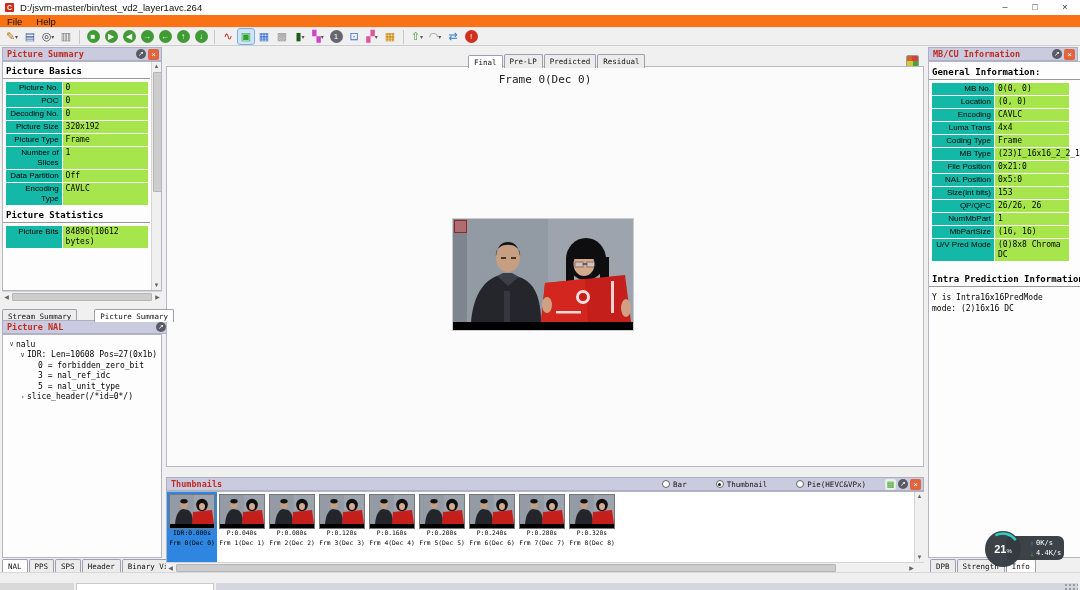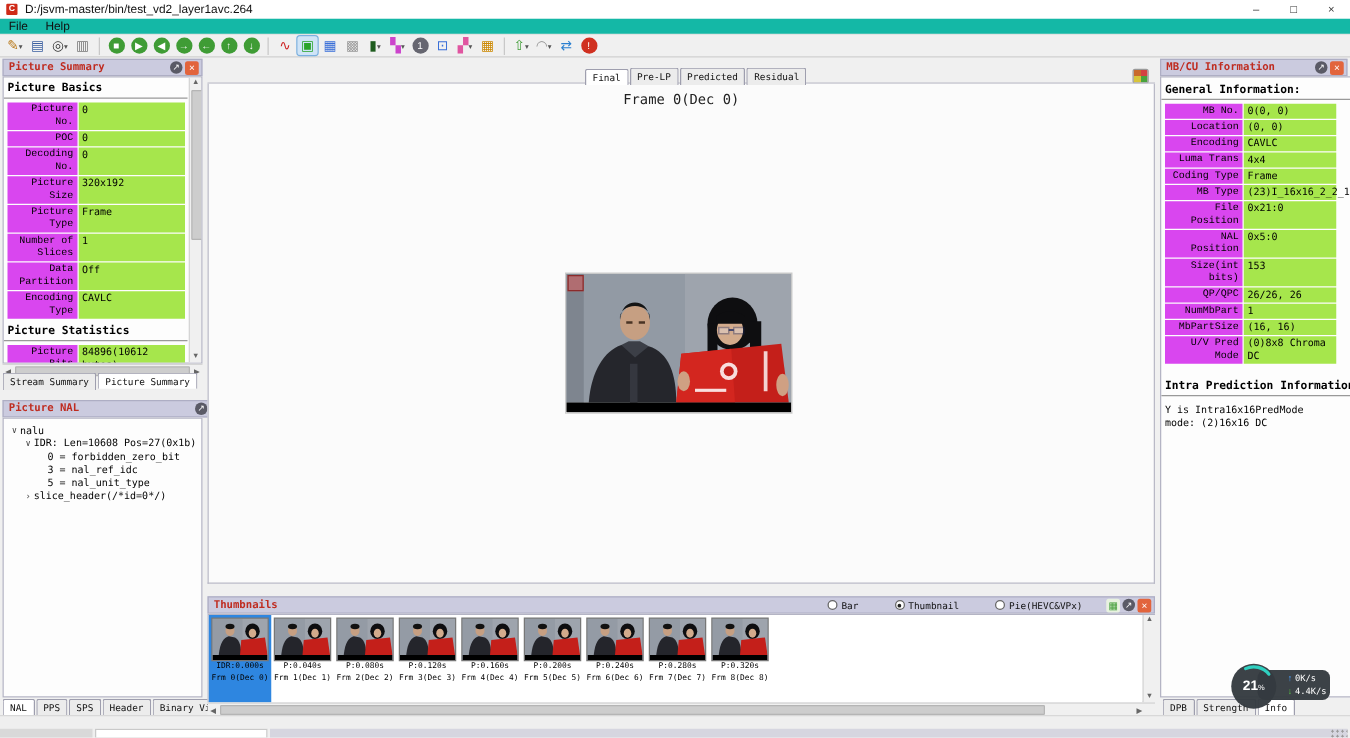--- a/index.html
+++ b/index.html
@@ -6,41 +6,41 @@
   html,body { width:1080px; height:590px; overflow:hidden; }
   body { font-family:"Liberation Sans", sans-serif; background:#f0f0f0; position:relative; }
   #app { position:absolute; inset:0; width:1080px; height:590px; background:#f0f0f0; }
 
   
   .titlebar { position:absolute; left:0; top:0; width:1080px; height:15px; background:#ffffff; display:flex; align-items:center; }
   .appicon { width:9px; height:9px; margin-left:5px; background:#cf2a18; color:#fff; font-size:7px; line-height:9px; text-align:center; font-weight:bold; border-radius:1px; }
   .titletext { font-size:9.5px; color:#111; margin-left:6px; flex:1; }
   .winbtns { display:flex; height:15px; }
   .winbtn { width:30px; text-align:center; font-size:9px; color:#333; line-height:15px; }
-  .menubar { position:absolute; left:0; top:15px; width:1080px; height:13px; background:#14b8a6; display:flex; align-items:center; border-bottom:1px solid #e3e3e3; }
+  .menubar { position:absolute; left:0; top:15px; width:1080px; height:13px; background:#f97316; display:flex; align-items:center; border-bottom:1px solid #e3e3e3; }
   .menuitem { font-size:9.5px; color:#111; padding:0 7px; }
   .toolbar { position:absolute; left:0; top:28px; width:1080px; height:18px; background:#f0f0f0; border-bottom:1px solid #cfcfcf; display:flex; align-items:center; padding-left:3px; }
   .tbi { width:16px; height:15px; display:flex; align-items:center; justify-content:center; font-size:11px; margin:0 1px; border-radius:2px; position:relative; }
   .tbi.active { background:#cfe4f7; outline:1px solid #7ab0e0; }
   .tbi .circ { width:13px; height:13px; border-radius:50%; color:#fff; font-size:8px; display:flex; align-items:center; justify-content:center; }
   .tbi .dd { font-size:6px; color:#555; margin-left:0px; }
   .tb-sep { width:1px; height:14px; background:#c8c8c8; margin:0 4px; }
 
   
   .panel-hdr { position:absolute; height:14px; background:#cbcbdf; border:1px solid #aeaec4; display:flex; align-items:center; }
   .panel-title { font-size:8.5px; font-weight:bold; color:#bf2c20; padding-left:4px; flex:1; font-family:"DejaVu Sans Mono", monospace; }
   .hbtn { width:11px; height:11px; margin-right:2px; display:flex; align-items:center; justify-content:center; font-size:8px; border-radius:2px; }
   .hbtn.float { background:#5a5a66; color:#fff; border-radius:50%; width:10px; height:10px; font-size:7px; }
   .hbtn.closeb { background:#e2643c; color:#fff; }
   .panel-body { position:absolute; background:#fdfdfd; border:1px solid #b4b4c4; overflow:hidden; }
 
   
   .sect-h { font-size:9px; font-weight:bold; font-family:"DejaVu Sans Mono", monospace; color:#000; padding:4px 3px 2px 3px; border-bottom:1px solid #999; margin-bottom:3px; }
   .irow { display:flex; align-items:stretch; margin:1px 2px 1px 3px; }
-  .ilbl { background:#d946ef; color:#000; font-size:8px; font-family:Liberation Mono, monospace; text-align:right; padding:1px 3px; line-height:1.25; }
+  .ilbl { background:#14b8a6; color:#000; font-size:8px; font-family:Liberation Sans, sans-serif; text-align:right; padding:1px 3px; line-height:1.25; }
   .ival { background:#a6e64c; color:#000; font-size:8px; font-family:"DejaVu Sans Mono", monospace; padding:1px 3px; margin-left:1px; line-height:1.25; }
   .ps .ilbl { width:56px; } .ps .ival { width:86px; }
   .mb .ilbl { width:62px; } .mb .ival { width:74px; }
 
   
   .vscroll { position:absolute; width:10px; background:#f0f0f0; border-left:1px solid #d5d5d5; }
   .vscroll .arr { height:9px; text-align:center; font-size:6px; color:#666; line-height:9px; }
   .vscroll .thumb { position:absolute; left:1px; right:1px; background:#cdcdcd; border:1px solid #b5b5b5; border-radius:1px; }
   .hscroll { position:absolute; height:10px; background:#f0f0f0; border-top:1px solid #d5d5d5; display:flex; align-items:center; }
   .hscroll .arr { width:9px; text-align:center; font-size:6px; color:#666; }
@@ -253,21 +253,21 @@
       <div class="arr">▲</div>
       <div class="thumb" style="top:10px; height:120px;"></div>
       <div class="arr" style="position:absolute; bottom:0; left:0; right:0;">▼</div>
     </div>
   </div>
   <div class="hscroll" style="left:2px; top:291px; width:160px;">
     <div class="arr">◀</div>
     <div class="thumbh"></div>
     <div class="arr">▶</div>
   </div>
-  <div class="tabbar" style="left:2px; top:297px; height:15px;" id="ps-tabs">
+  <div class="tabbar" style="left:2px; top:308px; height:15px;gap:16px;" id="ps-tabs">
       <div class="tab">Stream Summary</div>
       <div class="tab active">Picture Summary</div>
     </div>
 
   <div class="panel-hdr" style="left:2px; top:320px; width:180px;">
     <span class="panel-title">Picture NAL</span>
     <span class="hbtn float">↗</span>
     <span class="hbtn closeb">×</span>
   </div>
   <div class="panel-body" style="left:2px; top:334px; width:160px; height:224px;">

